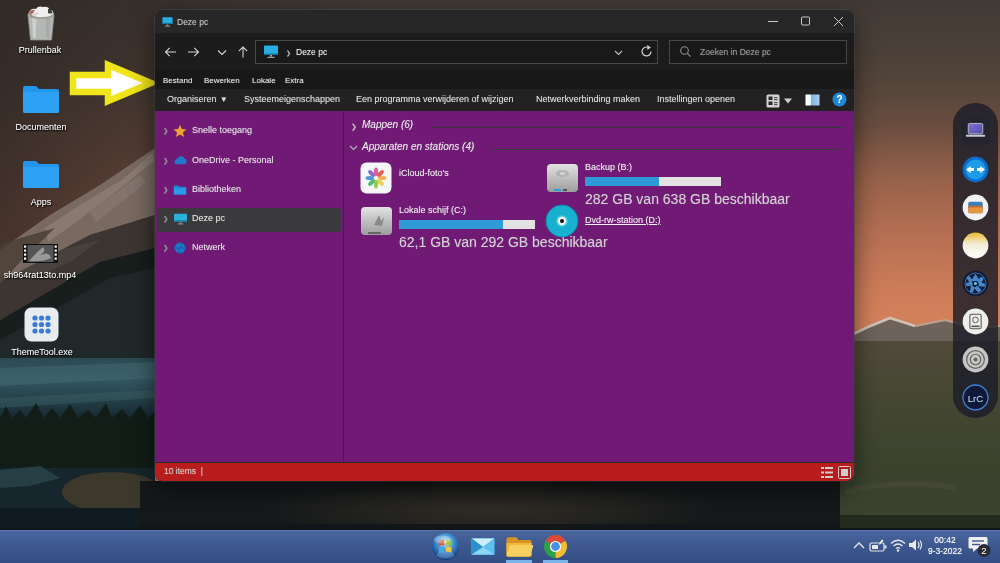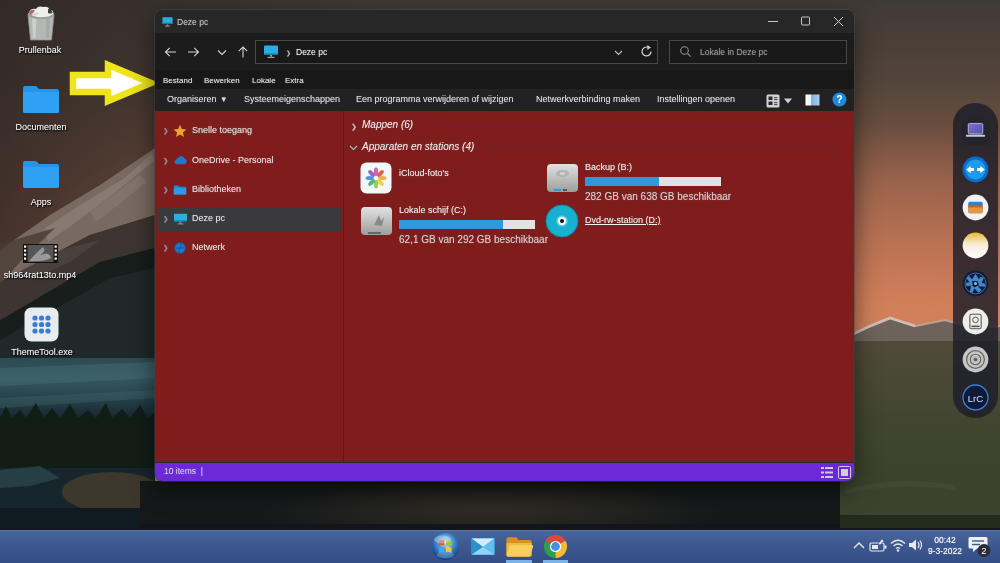--- a/index.html
+++ b/index.html
@@ -5,32 +5,32 @@
   html,body{margin:0;padding:0;background:#000;}
   #root{position:relative;width:1000px;height:563px;overflow:hidden;font-family:"Liberation Sans",sans-serif;}
   .abs{position:absolute;}
   .lbl{position:absolute;color:#fff;font-size:9px;text-align:center;text-shadow:0 1px 2px rgba(0,0,0,.9),1px 1px 1px rgba(0,0,0,.8),0 0 1px rgba(255,255,255,.55);}
   
   #win{position:absolute;left:155px;top:10px;width:699px;height:471px;background:#191919;border-radius:8px;box-shadow:0 8px 24px rgba(0,0,0,.55),0 0 0 1px rgba(95,95,95,.45);overflow:hidden;}
   #titlebar{position:absolute;left:0;top:0;width:699px;height:23px;background:#272727;}
   #navbar{position:absolute;left:0;top:23px;width:699px;height:37px;background:#1c1c1c;}
   #menubar{position:absolute;left:0;top:60px;width:699px;height:19px;background:#181818;color:#e4e4e4;font-size:8px;}
   #toolbar{position:absolute;left:0;top:79px;width:699px;height:22px;background:#222222;color:#dedede;font-size:9px;}
-  #mainarea{position:absolute;left:0;top:101px;width:699px;height:351px;background:#7f1d1d;}
-  #statusbar{position:absolute;left:0;top:452px;width:699px;height:19px;background:#6d28d9;border-top:1px solid #2a2a2a;color:#cccccc;font-size:8.5px;}
+  #mainarea{position:absolute;left:0;top:101px;width:699px;height:351px;background:#701a75;}
+  #statusbar{position:absolute;left:0;top:452px;width:699px;height:19px;background:#b91c1c;border-top:1px solid #2a2a2a;color:#cccccc;font-size:8.5px;}
   .mtxt{position:absolute;top:6px;}
   .ttxt{position:absolute;top:5px;}
   .sbrow{position:absolute;left:0;width:188px;height:24px;color:#e2e2e2;font-size:9px;}
   .sbrow .chev{position:absolute;left:8px;top:8px;color:#8f8f8f;font-size:6.5px;}
   .sbrow .txt{position:absolute;left:37px;top:6px;white-space:nowrap;}
   .sbrow .ico{position:absolute;left:18px;top:5px;}
   .hdr{position:absolute;color:#e8e8e8;font-size:10px;white-space:nowrap;font-style:italic;}
   .hline{position:absolute;height:1px;background:#383838;}
   .tname{position:absolute;color:#f0f0f0;font-size:9px;white-space:nowrap;}
-  .tsub{position:absolute;color:#d0d0d0;font-size:10px;white-space:nowrap;}
+  .tsub{position:absolute;color:#d0d0d0;font-size:14px;white-space:nowrap;}
   .pbar{position:absolute;width:136px;height:9px;background:#e2e2e2;}
   .pfill{height:9px;background:#2f9ad8;}
   
   #taskbar{position:absolute;left:0;top:530px;width:1000px;height:33px;background:linear-gradient(#4a669e,#3c588f 50%,#334e85);}
   .tray{position:absolute;color:#fff;}
   
   #dock{position:absolute;left:953px;top:103px;width:45px;height:315px;background:rgba(28,29,40,.82);border-radius:22px;}
   .dicon{position:absolute;left:8px;width:29px;height:29px;}
   #win div, #win span{text-shadow:0 0 1px rgba(230,230,230,0.45);}
   #taskbar .tray{text-shadow:0 0 1px rgba(255,255,255,0.5);}
@@ -227,21 +227,21 @@
       <svg class="abs" style="left:485px;top:12px" width="13" height="13" viewBox="0 0 16 16">
         <path d="M13.5 8 A5.5 5.5 0 1 1 9.5 2.7" stroke="#cfcfcf" stroke-width="1.5" fill="none"></path>
         <polygon points="9,0 9,6 13.5,3" fill="#cfcfcf"></polygon>
       </svg>
 
       <div class="abs" style="left:514px;top:7px;width:178px;height:24px;background:#191919;border:1px solid #484848;box-sizing:border-box;"></div>
       <svg class="abs" style="left:524px;top:12px" width="13" height="13" viewBox="0 0 13 13">
         <circle cx="5.5" cy="5.5" r="3.8" stroke="#8f8f8f" stroke-width="1.1" fill="none"></circle>
         <line x1="8.5" y1="8.5" x2="11.6" y2="11.6" stroke="#8f8f8f" stroke-width="1.1"></line>
       </svg>
-      <div class="abs" style="left:545px;top:14px;color:#8f8f8f;font-size:8.5px;">Lokale in Deze pc</div>
+      <div class="abs" style="left:545px;top:14px;color:#8f8f8f;font-size:8.5px;">Zoeken in Deze pc</div>
     </div>
     <div id="menubar">
       <span class="mtxt" style="left:8px;">Bestand</span>
       <span class="mtxt" style="left:49px;">Bewerken</span>
       <span class="mtxt" style="left:97px;">Lokale</span>
       <span class="mtxt" style="left:130px;">Extra</span>
     </div>
     <div id="toolbar">
       <span class="ttxt" style="left:12px;">Organiseren&nbsp;&nbsp;▾</span>
       <span class="ttxt" style="left:89px;">Systeemeigenschappen</span>

